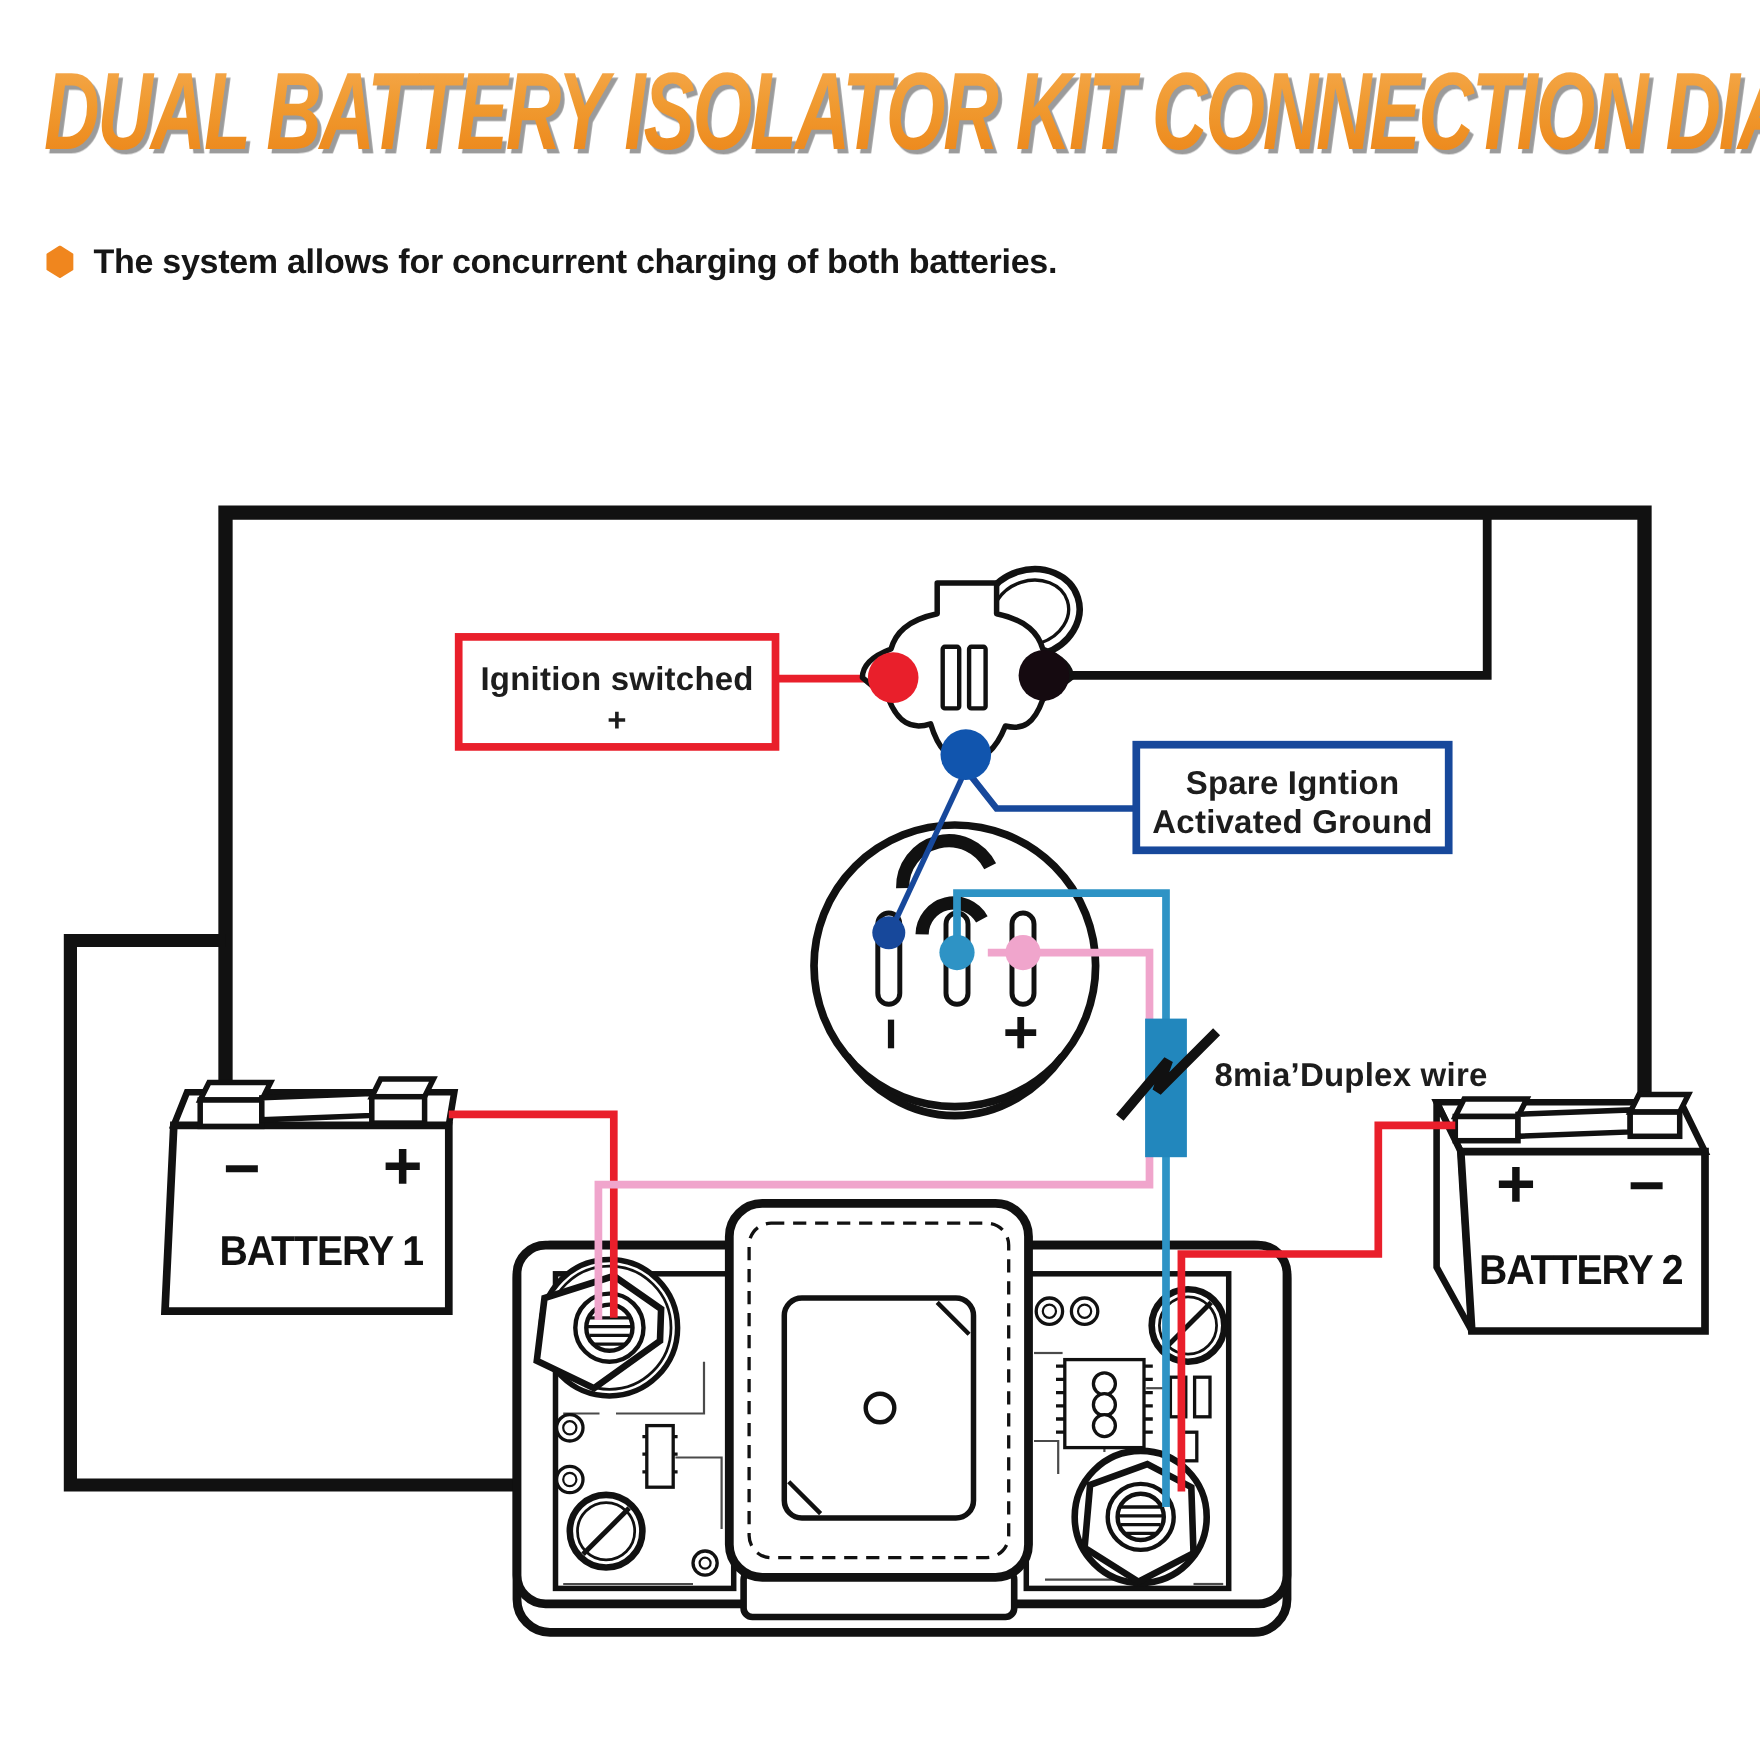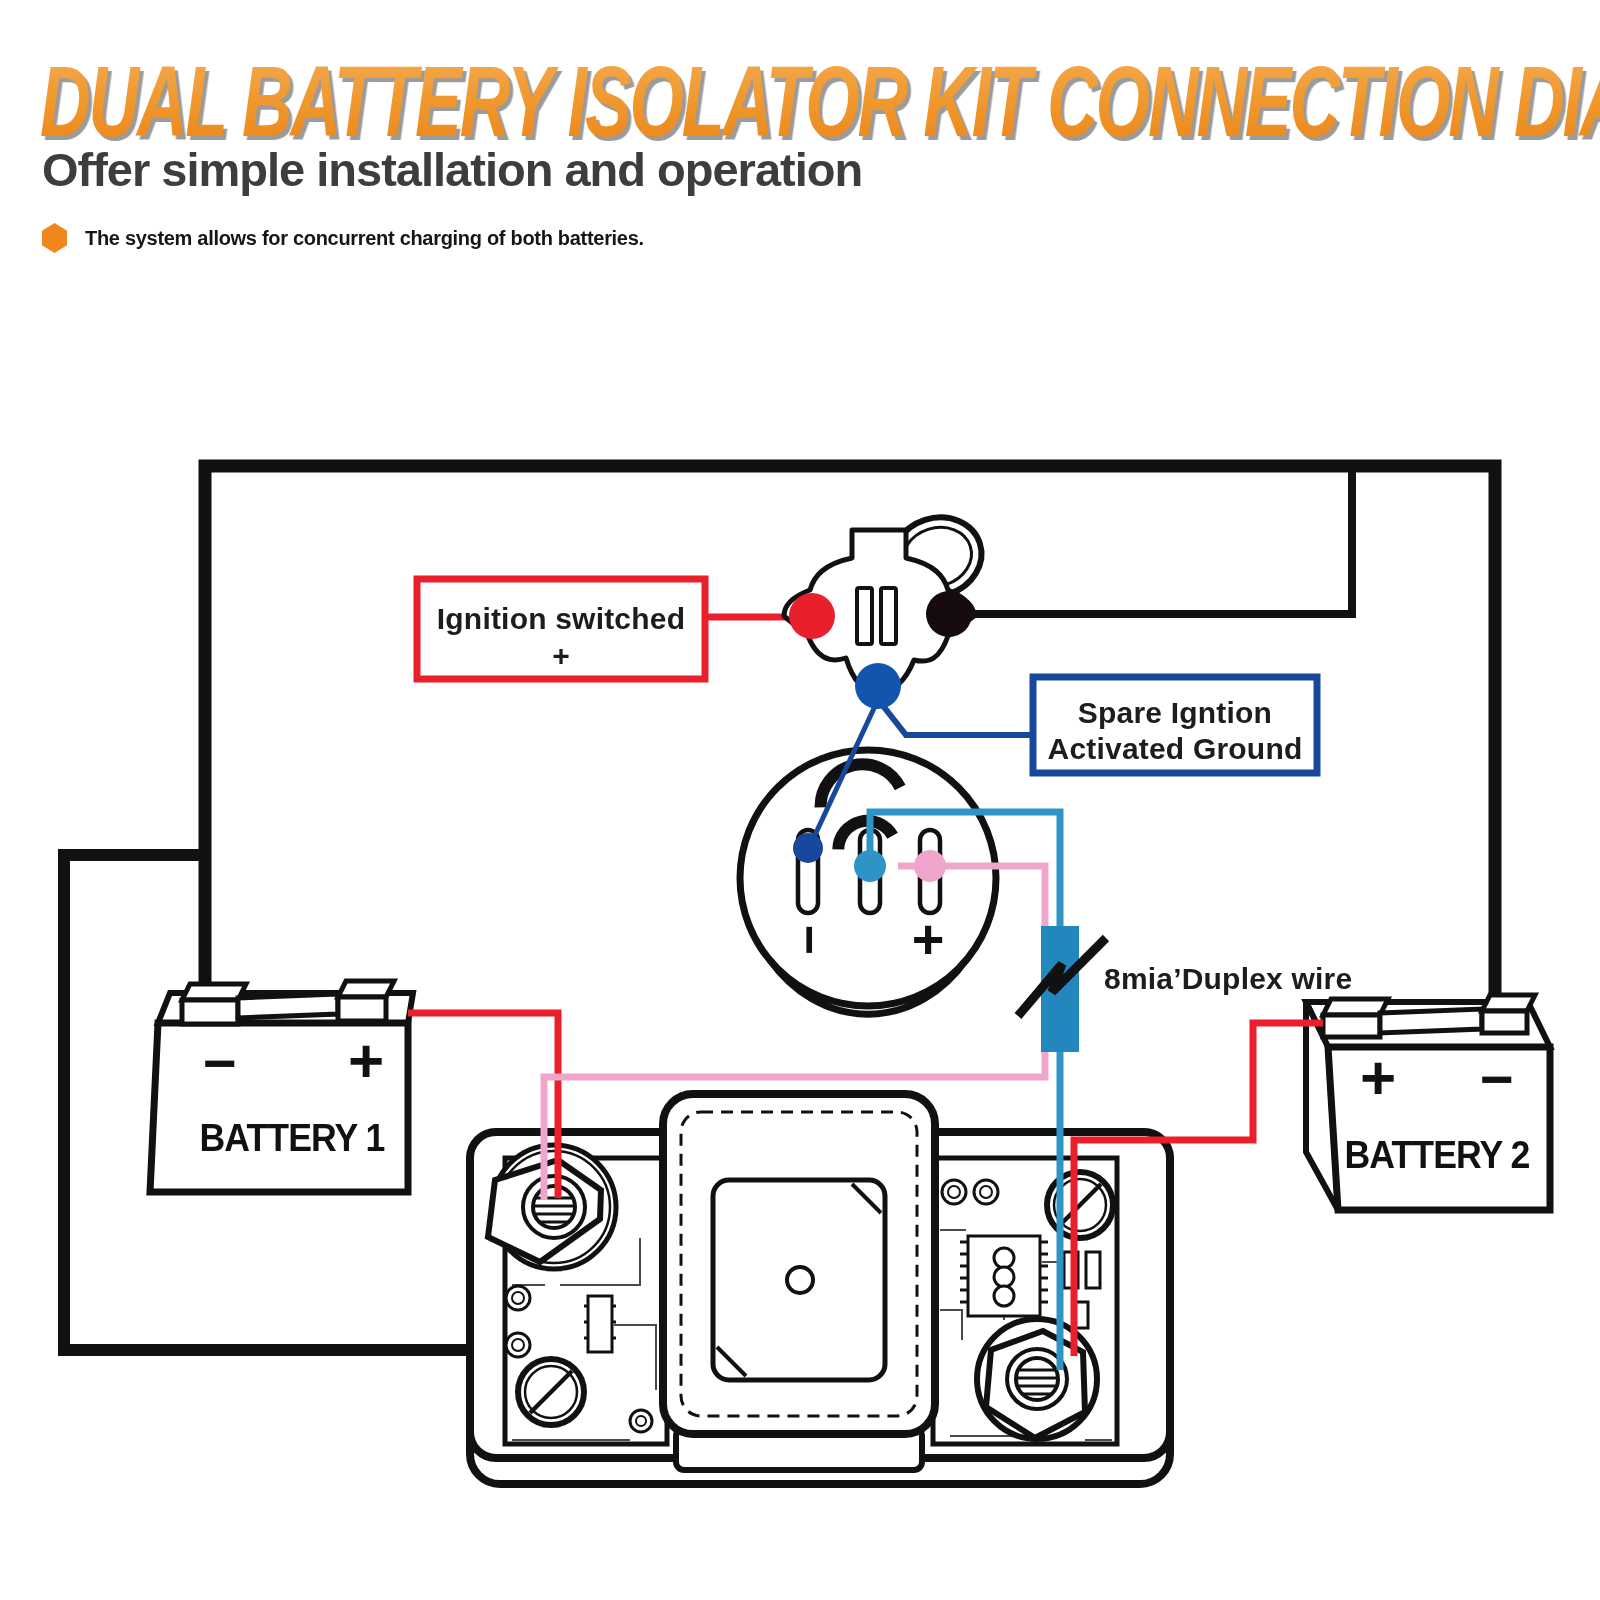--- a/index.html
+++ b/index.html
@@ -11,38 +11,37 @@
          transform:scaleX(0.70);transform-origin:left top;
          background:linear-gradient(180deg,#F6AC54 0%,#F09A30 45%,#EC8214 100%);
          -webkit-background-clip:text;background-clip:text;color:transparent;
          filter:drop-shadow(5px 4px 0px #9b9b9b);}
   #subtitle{position:absolute;left:42px;top:142px;font-size:47px;font-weight:700;
             color:#3d3d3d;letter-spacing:-1px;}
   .bullet-row{position:absolute;left:42px;display:flex;align-items:flex-start;}
   .hex{width:25px;height:30px;margin-top:3px;margin-right:18px;flex:0 0 25px;
        background:#F0861E;
        clip-path:polygon(50% 0,100% 26%,100% 74%,50% 100%,0 74%,0 26%);}
-  .bullet-text{font-size:20px;line-height:36px;font-weight:700;color:#161616;
+  .bullet-text{font-size:31px;line-height:36px;font-weight:700;color:#161616;
                max-width:1335px;letter-spacing:-0.3px;}
   #bullet1{top:220px;}
   #bullet2{top:283px;}
   
   #diagram{position:absolute;left:0;top:0;width:1600px;height:1600px;}
   text{font-family:"Liberation Sans", sans-serif;}
   .boxlabel{font-size:30px;font-weight:600;fill:#1d1d1d;letter-spacing:0.2px;}
   .marktext{font-weight:900;fill:#111111;}
   .batlabel{font-weight:800;fill:#111111;letter-spacing:-1px;}
 </style>
 </head>
 <body>
 
 <div id="stage">
 
   <div id="title">DUAL BATTERY ISOLATOR KIT CONNECTION DIAGRAM</div>
-  <div id="subtitle">Offer simple installation and operation</div>
   <div class="bullet-row" id="bullet1">
     <div class="hex"></div>
     <div class="bullet-text">The system allows for concurrent charging of both batteries.</div>
   </div>
 
   <svg id="diagram" viewBox="0 0 1600 1600">
 
     <g stroke="#111111" fill="none">
       <path d="M205,1002 L205,466 L1495,466 L1495,1013" stroke-width="13"></path>
       <path d="M205,855 L64,855 L64,1350 L470,1350" stroke-width="12"></path>

